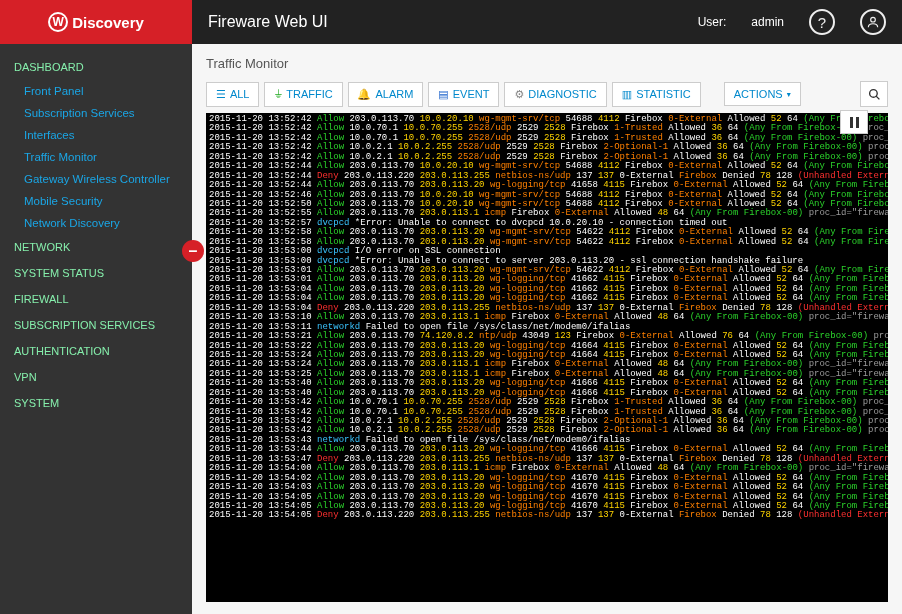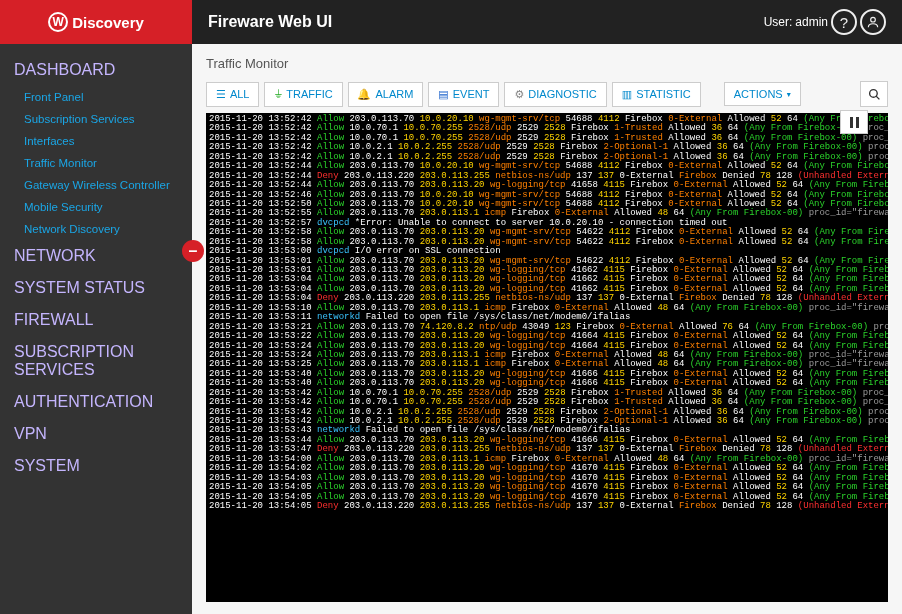--- a/index.html
+++ b/index.html
@@ -1,25 +1,25 @@
 <!DOCTYPE html>
 <html><head>
 <meta charset="utf-8">
 <style>
 * { box-sizing: border-box; margin: 0; padding: 0; }
 html, body { width: 902px; height: 614px; font-family: Arial, Helvetica, sans-serif; overflow: hidden; background: #fff;}
 .topbar { height: 44px; background: #222; display: flex; align-items: center; color: #fff; }
 .logo-area { width: 192px; height: 44px; background: #d62027; display: flex; align-items: center; justify-content: center; font-weight: bold; font-size: 15px; color:#fff; }
 .logo-area .circle { border:2px solid #fff; border-radius:50%; width:20px; height:20px; display:inline-flex; align-items:center; justify-content:center; margin-right:4px; font-size:12px;}
-.title { margin-left: 16px; font-size: 16px; font-weight: bold; flex: 1; }
-.user-area { display: flex; align-items: center; gap: 3px; padding-right: 16px; font-size: 12px; }
+.title { margin-left: 16px; font-size: 16px; font-weight: normal; flex: 1; }
+.user-area { display: flex; align-items: center; gap: 25px; padding-right: 16px; font-size: 12px; }
 .icon-circle { width: 26px; height: 26px; border: 2px solid #eee; border-radius: 50%; display:flex; align-items:center; justify-content:center; font-size:15px; color:#eee;}
 .layout { display: flex; height: 570px; }
 .sidebar { width: 192px; background: #333; color: #ccc; font-size: 12px; padding-top: 10px; position:relative;}
-.sidebar .section { color: #c4b5fd; padding: 7px 14px; font-size: 16px; cursor:pointer;}
+.sidebar .section { color: #86efac; padding: 7px 14px; font-size: 11px; cursor:pointer;}
 .sidebar .item { color: #1aa6e6; padding: 5px 14px 5px 24px; cursor:pointer; font-size:11.5px;}
 .sidebar .red-tab { position:absolute; right:-12px; top:196px; width:22px; height:22px; background:#d62027; border-radius:50%; color:#fff; display:flex; align-items:center; justify-content:center; font-weight:bold; font-size:16px;}
 .main { flex: 1; background: #f6f6f6; padding: 12px 14px; display:flex; flex-direction:column; overflow:hidden;}
 .page-title { font-size: 13px; color: #555; margin-bottom: 10px; }
 .toolbar { display:flex; gap:5px; margin-bottom:6px; align-items:center;}
 .tbtn { border:1px solid #ccc; background:#fff; padding:5px 9px; font-size:11px; color:#0088cc; display:flex; align-items:center; gap:4px; cursor:pointer;}
 .tbtn .tico { font-size:11px; }
 .tbtn.actions { margin-left:18px; }
 .spacer { flex:1; }
 .pause-btn { border:1px solid #ccc; background:#fff; width:28px; height:24px; display:flex; align-items:center; justify-content:center; cursor:pointer; margin-bottom:8px; align-self:flex-end; position:absolute; top:54px; right:20px;}
@@ -121,24 +121,25 @@
           <div class="log-line"><span class="c-white">2015-11-20 13:52:42</span> <span class="c-green">Allow</span> <span class="c-white">10.0.70.1</span> <span class="c-yellow">10.0.70.255</span> <span class="c-orange">2528/udp</span> <span class="c-white">2529</span> <span class="c-yellow">2528</span> <span class="c-white">Firebox</span> <span class="c-orange">1-Trusted</span> <span class="c-white">Allowed</span> <span class="c-yellow">36</span> <span class="c-white">64</span> <span class="c-green">(Any From Firebox-00)</span> <span class="c-grey">proc_id="firewall" rc="100"</span></div>
           <div class="log-line"><span class="c-white">2015-11-20 13:52:42</span> <span class="c-green">Allow</span> <span class="c-white">10.0.70.1</span> <span class="c-yellow">10.0.70.255</span> <span class="c-orange">2528/udp</span> <span class="c-white">2529</span> <span class="c-yellow">2528</span> <span class="c-white">Firebox</span> <span class="c-orange">1-Trusted</span> <span class="c-white">Allowed</span> <span class="c-yellow">36</span> <span class="c-white">64</span> <span class="c-green">(Any From Firebox-00)</span> <span class="c-grey">proc_id="firewall" rc="100"</span></div>
           <div class="log-line"><span class="c-white">2015-11-20 13:52:42</span> <span class="c-green">Allow</span> <span class="c-white">10.0.2.1</span> <span class="c-yellow">10.0.2.255</span> <span class="c-orange">2528/udp</span> <span class="c-white">2529</span> <span class="c-yellow">2528</span> <span class="c-white">Firebox</span> <span class="c-orange">2-Optional-1</span> <span class="c-white">Allowed</span> <span class="c-yellow">36</span> <span class="c-white">64</span> <span class="c-green">(Any From Firebox-00)</span> <span class="c-grey">proc_id="firewall" rc="100"</span></div>
           <div class="log-line"><span class="c-white">2015-11-20 13:52:42</span> <span class="c-green">Allow</span> <span class="c-white">10.0.2.1</span> <span class="c-yellow">10.0.2.255</span> <span class="c-orange">2528/udp</span> <span class="c-white">2529</span> <span class="c-yellow">2528</span> <span class="c-white">Firebox</span> <span class="c-orange">2-Optional-1</span> <span class="c-white">Allowed</span> <span class="c-yellow">36</span> <span class="c-white">64</span> <span class="c-green">(Any From Firebox-00)</span> <span class="c-grey">proc_id="firewall" rc="100"</span></div>
           <div class="log-line"><span class="c-white">2015-11-20 13:52:44</span> <span class="c-green">Allow</span> <span class="c-white">203.0.113.70</span> <span class="c-yellow">10.0.20.10</span> <span class="c-orange">wg-mgmt-srv/tcp</span> <span class="c-white">54688</span> <span class="c-yellow">4112</span> <span class="c-white">Firebox</span> <span class="c-orange">0-External</span> <span class="c-white">Allowed</span> <span class="c-yellow">52</span> <span class="c-white">64</span> <span class="c-green">(Any From Firebox-00)</span> </div>
           <div class="log-line"><span class="c-white">2015-11-20 13:52:44</span> <span class="c-red">Deny</span> <span class="c-white">203.0.113.220</span> <span class="c-yellow">203.0.113.255</span> <span class="c-orange">netbios-ns/udp</span> <span class="c-white">137</span> <span class="c-yellow">137</span> <span class="c-white">0-External</span> <span class="c-orange">Firebox</span> <span class="c-white">Denied</span> <span class="c-yellow">78</span> <span class="c-white">128</span> <span class="c-red">(Unhandled External Packet-00)</span> </div>
           <div class="log-line"><span class="c-white">2015-11-20 13:52:44</span> <span class="c-green">Allow</span> <span class="c-white">203.0.113.70</span> <span class="c-yellow">203.0.113.20</span> <span class="c-orange">wg-logging/tcp</span> <span class="c-white">41658</span> <span class="c-yellow">4115</span> <span class="c-white">Firebox</span> <span class="c-orange">0-External</span> <span class="c-white">Allowed</span> <span class="c-yellow">52</span> <span class="c-white">64</span> <span class="c-green">(Any From Firebox-00)</span> </div>
           <div class="log-line"><span class="c-white">2015-11-20 13:52:46</span> <span class="c-green">Allow</span> <span class="c-white">203.0.113.70</span> <span class="c-yellow">10.0.20.10</span> <span class="c-orange">wg-mgmt-srv/tcp</span> <span class="c-white">54688</span> <span class="c-yellow">4112</span> <span class="c-white">Firebox</span> <span class="c-orange">0-External</span> <span class="c-white">Allowed</span> <span class="c-yellow">52</span> <span class="c-white">64</span> <span class="c-green">(Any From Firebox-00)</span> </div>
           <div class="log-line"><span class="c-white">2015-11-20 13:52:50</span> <span class="c-green">Allow</span> <span class="c-white">203.0.113.70</span> <span class="c-yellow">10.0.20.10</span> <span class="c-orange">wg-mgmt-srv/tcp</span> <span class="c-white">54688</span> <span class="c-yellow">4112</span> <span class="c-white">Firebox</span> <span class="c-orange">0-External</span> <span class="c-white">Allowed</span> <span class="c-yellow">52</span> <span class="c-white">64</span> <span class="c-green">(Any From Firebox-00)</span> </div>
           <div class="log-line"><span class="c-white">2015-11-20 13:52:55</span> <span class="c-green">Allow</span> <span class="c-white">203.0.113.70</span> <span class="c-yellow">203.0.113.1</span> <span class="c-orange">icmp</span> <span class="c-white"></span> <span class="c-yellow"></span> <span class="c-white">Firebox</span> <span class="c-orange">0-External</span> <span class="c-white">Allowed</span> <span class="c-yellow">48</span> <span class="c-white">64</span> <span class="c-green">(Any From Firebox-00)</span> <span class="c-grey">proc_id="firewall" rc="100" msg_id="30</span></div>
-          <div class="log-line"><span class="c-white">2015-11-20 13:52:57</span> <span class="c-cyan">dvcpcd</span> <span class="c-white">*Error: Unable to connect to server 10.0.20.10 - connection timed out</span></div>
+          <div class="log-line"><span class="c-white">2015-11-20 13:52:57</span> <span class="c-cyan">dvcpcd</span> <span class="c-white">*Error: Unable to connect to dvcpcd 10.0.20.10 - connection timed out</span></div>
           <div class="log-line"><span class="c-white">2015-11-20 13:52:58</span> <span class="c-green">Allow</span> <span class="c-white">203.0.113.70</span> <span class="c-yellow">203.0.113.20</span> <span class="c-orange">wg-mgmt-srv/tcp</span> <span class="c-white">54622</span> <span class="c-yellow">4112</span> <span class="c-white">Firebox</span> <span class="c-orange">0-External</span> <span class="c-white">Allowed</span> <span class="c-yellow">52</span> <span class="c-white">64</span> <span class="c-green">(Any From Firebox-00)</span> </div>
           <div class="log-line"><span class="c-white">2015-11-20 13:52:58</span> <span class="c-green">Allow</span> <span class="c-white">203.0.113.70</span> <span class="c-yellow">203.0.113.20</span> <span class="c-orange">wg-mgmt-srv/tcp</span> <span class="c-white">54622</span> <span class="c-yellow">4112</span> <span class="c-white">Firebox</span> <span class="c-orange">0-External</span> <span class="c-white">Allowed</span> <span class="c-yellow">52</span> <span class="c-white">64</span> <span class="c-green">(Any From Firebox-00)</span> </div>
           <div class="log-line"><span class="c-white">2015-11-20 13:53:00</span> <span class="c-cyan">dvcpcd</span> <span class="c-white">I/O error on SSL connection</span></div>
+          <div class="log-line"><span class="c-white">2015-11-20 13:53:00</span> <span class="c-cyan">dvcpcd</span> <span class="c-white">*Error: Unable to connect to server 203.0.113.20 - ssl connection handshake failure</span></div>
           <div class="log-line"><span class="c-white">2015-11-20 13:53:01</span> <span class="c-green">Allow</span> <span class="c-white">203.0.113.70</span> <span class="c-yellow">203.0.113.20</span> <span class="c-orange">wg-mgmt-srv/tcp</span> <span class="c-white">54622</span> <span class="c-yellow">4112</span> <span class="c-white">Firebox</span> <span class="c-orange">0-External</span> <span class="c-white">Allowed</span> <span class="c-yellow">52</span> <span class="c-white">64</span> <span class="c-green">(Any From Firebox-00)</span> </div>
           <div class="log-line"><span class="c-white">2015-11-20 13:53:01</span> <span class="c-green">Allow</span> <span class="c-white">203.0.113.70</span> <span class="c-yellow">203.0.113.20</span> <span class="c-orange">wg-logging/tcp</span> <span class="c-white">41662</span> <span class="c-yellow">4115</span> <span class="c-white">Firebox</span> <span class="c-orange">0-External</span> <span class="c-white">Allowed</span> <span class="c-yellow">52</span> <span class="c-white">64</span> <span class="c-green">(Any From Firebox-00)</span> </div>
           <div class="log-line"><span class="c-white">2015-11-20 13:53:04</span> <span class="c-green">Allow</span> <span class="c-white">203.0.113.70</span> <span class="c-yellow">203.0.113.20</span> <span class="c-orange">wg-logging/tcp</span> <span class="c-white">41662</span> <span class="c-yellow">4115</span> <span class="c-white">Firebox</span> <span class="c-orange">0-External</span> <span class="c-white">Allowed</span> <span class="c-yellow">52</span> <span class="c-white">64</span> <span class="c-green">(Any From Firebox-00)</span> </div>
           <div class="log-line"><span class="c-white">2015-11-20 13:53:04</span> <span class="c-green">Allow</span> <span class="c-white">203.0.113.70</span> <span class="c-yellow">203.0.113.20</span> <span class="c-orange">wg-logging/tcp</span> <span class="c-white">41662</span> <span class="c-yellow">4115</span> <span class="c-white">Firebox</span> <span class="c-orange">0-External</span> <span class="c-white">Allowed</span> <span class="c-yellow">52</span> <span class="c-white">64</span> <span class="c-green">(Any From Firebox-00)</span> </div>
           <div class="log-line"><span class="c-white">2015-11-20 13:53:04</span> <span class="c-red">Deny</span> <span class="c-white">203.0.113.220</span> <span class="c-yellow">203.0.113.255</span> <span class="c-orange">netbios-ns/udp</span> <span class="c-white">137</span> <span class="c-yellow">137</span> <span class="c-white">0-External</span> <span class="c-orange">Firebox</span> <span class="c-white">Denied</span> <span class="c-yellow">78</span> <span class="c-white">128</span> <span class="c-red">(Unhandled External Packet-00)</span> </div>
           <div class="log-line"><span class="c-white">2015-11-20 13:53:10</span> <span class="c-green">Allow</span> <span class="c-white">203.0.113.70</span> <span class="c-yellow">203.0.113.1</span> <span class="c-orange">icmp</span> <span class="c-white"></span> <span class="c-yellow"></span> <span class="c-white">Firebox</span> <span class="c-orange">0-External</span> <span class="c-white">Allowed</span> <span class="c-yellow">48</span> <span class="c-white">64</span> <span class="c-green">(Any From Firebox-00)</span> <span class="c-grey">proc_id="firewall" rc="100" msg_id="30</span></div>
           <div class="log-line"><span class="c-white">2015-11-20 13:53:11</span> <span class="c-cyan">networkd</span> <span class="c-white">Failed to open file /sys/class/net/modem0/ifalias</span></div>
           <div class="log-line"><span class="c-white">2015-11-20 13:53:21</span> <span class="c-green">Allow</span> <span class="c-white">203.0.113.70</span> <span class="c-yellow">74.120.8.2</span> <span class="c-orange">ntp/udp</span> <span class="c-white">43049</span> <span class="c-yellow">123</span> <span class="c-white">Firebox</span> <span class="c-orange">0-External</span> <span class="c-white">Allowed</span> <span class="c-yellow">76</span> <span class="c-white">64</span> <span class="c-green">(Any From Firebox-00)</span> <span class="c-grey">proc_id="firewall" rc="100</span></div>
           <div class="log-line"><span class="c-white">2015-11-20 13:53:22</span> <span class="c-green">Allow</span> <span class="c-white">203.0.113.70</span> <span class="c-yellow">203.0.113.20</span> <span class="c-orange">wg-logging/tcp</span> <span class="c-white">41664</span> <span class="c-yellow">4115</span> <span class="c-white">Firebox</span> <span class="c-orange">0-External</span> <span class="c-white">Allowed</span> <span class="c-yellow">52</span> <span class="c-white">64</span> <span class="c-green">(Any From Firebox-00)</span> </div>
           <div class="log-line"><span class="c-white">2015-11-20 13:53:24</span> <span class="c-green">Allow</span> <span class="c-white">203.0.113.70</span> <span class="c-yellow">203.0.113.20</span> <span class="c-orange">wg-logging/tcp</span> <span class="c-white">41664</span> <span class="c-yellow">4115</span> <span class="c-white">Firebox</span> <span class="c-orange">0-External</span> <span class="c-white">Allowed</span> <span class="c-yellow">52</span> <span class="c-white">64</span> <span class="c-green">(Any From Firebox-00)</span> </div>

